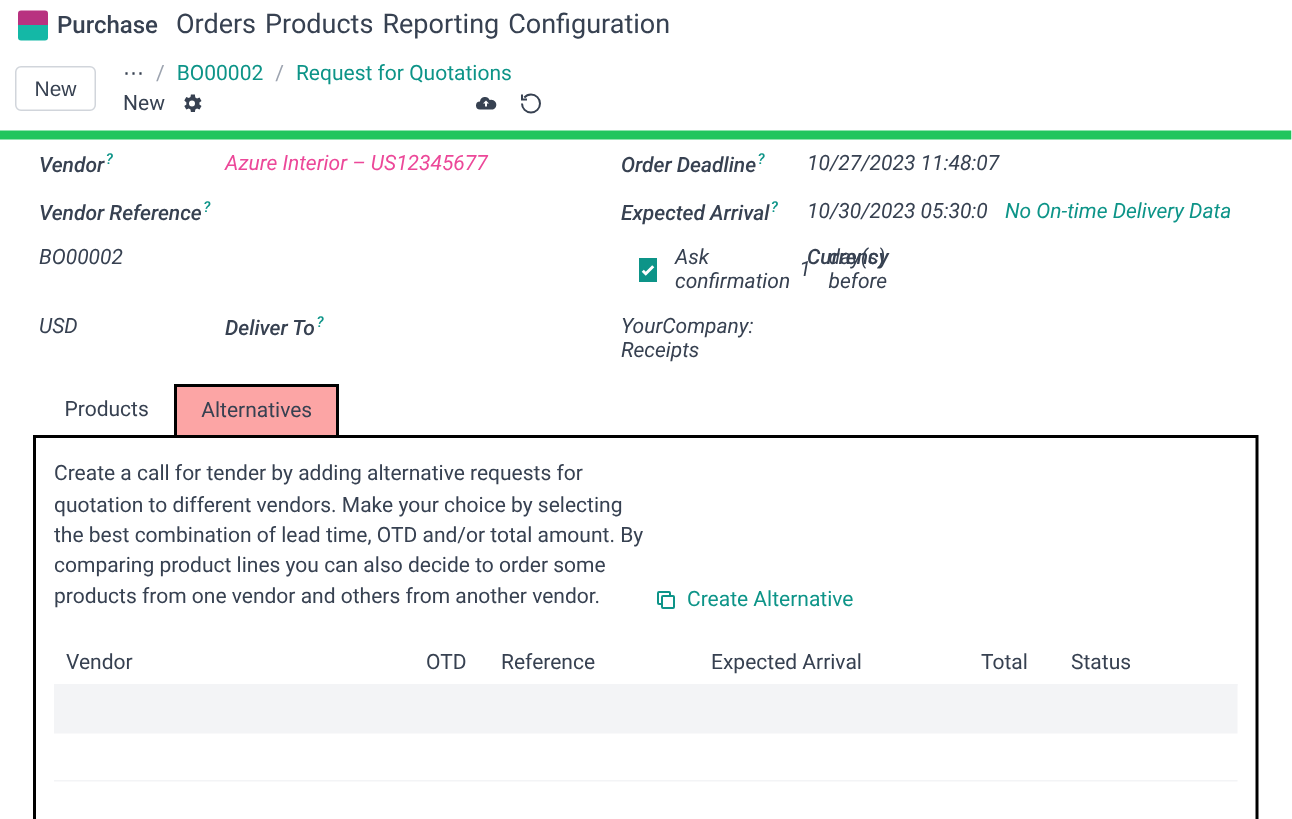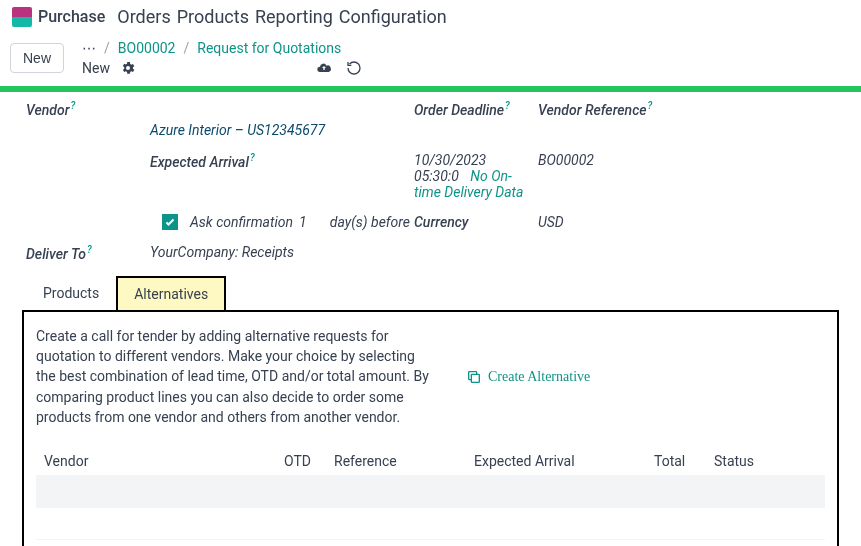--- a/index.html
+++ b/index.html
@@ -19,35 +19,35 @@
   .breadcrumb a { color: #0d9488; text-decoration: none; }
   .secondbar { display:flex; align-items:center; gap:10px; }
   .secondbar .newtext { color:#374151; }
   .secondbar .icons-right { margin-left:170px; display:flex; gap:14px; color:#374151; }
   .icon-btn svg { width:16px; height:16px; display:block; }
   
   .form { padding: 8px 26px 4px 26px; display: grid; grid-template-columns: 120px 260px 120px auto; column-gap: 4px; row-gap: 14px; font-size: 14px; border-top: 6px solid #22c55e; font-style: italic; }
   .form .label { color: #374151; font-weight:500; }
   .form .help { color: #0d9488; font-size: 10px; vertical-align: super; margin-left: 1px; }
   .form .value { color: #374151; }
-  .form .value.link { color: #0c4a6e; margin-top: 22px; }
+  .form .value.link { color: #ec4899; }
   .otd-link { color:#0d9488; margin-left:8px; }
   .chk { width:16px; height:16px; background:#0d9488; display:inline-flex; align-items:center; justify-content:center; color:#fff; margin-right:6px; vertical-align:middle; }
   .chk svg { width:12px; height:12px; }
   .confline { display:flex; align-items:center; gap:6px;padding-left:12px; }
   .confline .spacer { flex:1; }
   
   .tabs { display:flex; margin: 10px 26px 0 26px; }
   .tab { padding: 8px 16px; border:1px solid transparent; border-bottom:none; color:#374151; cursor:pointer; font-size:14px; }
-  .tab.active { border:2px solid #000; border-bottom:none; background:#fef9c3; font-weight:400; }
+  .tab.active { border:2px solid #000; border-bottom:none; background:#fca5a5; font-weight:400; }
   
   .tabpanel { border:2px solid #000; margin: 0 22px 10px 22px; padding: 14px 12px; }
-  .panelrow { display:flex; gap:30px; }
+  .panelrow { display:flex; }
   .helptext { max-width: 400px; font-size: 14px; color:#374151; line-height:1.45; }
-  .create-alt { color:#0d9488; display:flex; align-items:center; gap:6px; cursor:pointer; font-size:14px; margin-top:2px;font-family:Liberation Serif, serif; }
+  .create-alt { color:#0d9488; display:flex; align-items:flex-end; gap:6px; cursor:pointer; font-size:14px; margin-top:2px; }
   .create-alt svg { width:16px; height:16px; }
   
   .alt-table { margin-top:20px; }
   .alt-head { display:grid; grid-template-columns: 240px 50px 140px 180px 60px auto; padding:6px 8px; font-size:14px; color:#374151; }
   .alt-row { height:32px; border-top:1px solid #f3f4f6; }
   .alt-row.shade { background:#f3f4f6; }
 </style>
 </head>
 <body>
 
@@ -90,20 +90,21 @@
         </span>
       </span>
     </div>
   </div>
 </div>
 
 <div class="form">
   <div class="label"><span>Vendor</span><span class="help">?</span></div>
   <div class="value link">Azure Interior – US12345677</div>
   <div class="label"><span>Order Deadline</span><span class="help">?</span></div>
+  <div class="value">10/27/2023 11:48:07</div>
 
   <div class="label"><span>Vendor Reference</span><span class="help">?</span></div>
   <div class="value"></div>
   <div class="label"><span>Expected Arrival</span><span class="help">?</span></div>
   <div class="value">
     <span>10/30/2023 05:30:0</span>
     <span class="otd-link">No On-time Delivery Data</span>
   </div>
 
   <div class="value">BO00002</div>

